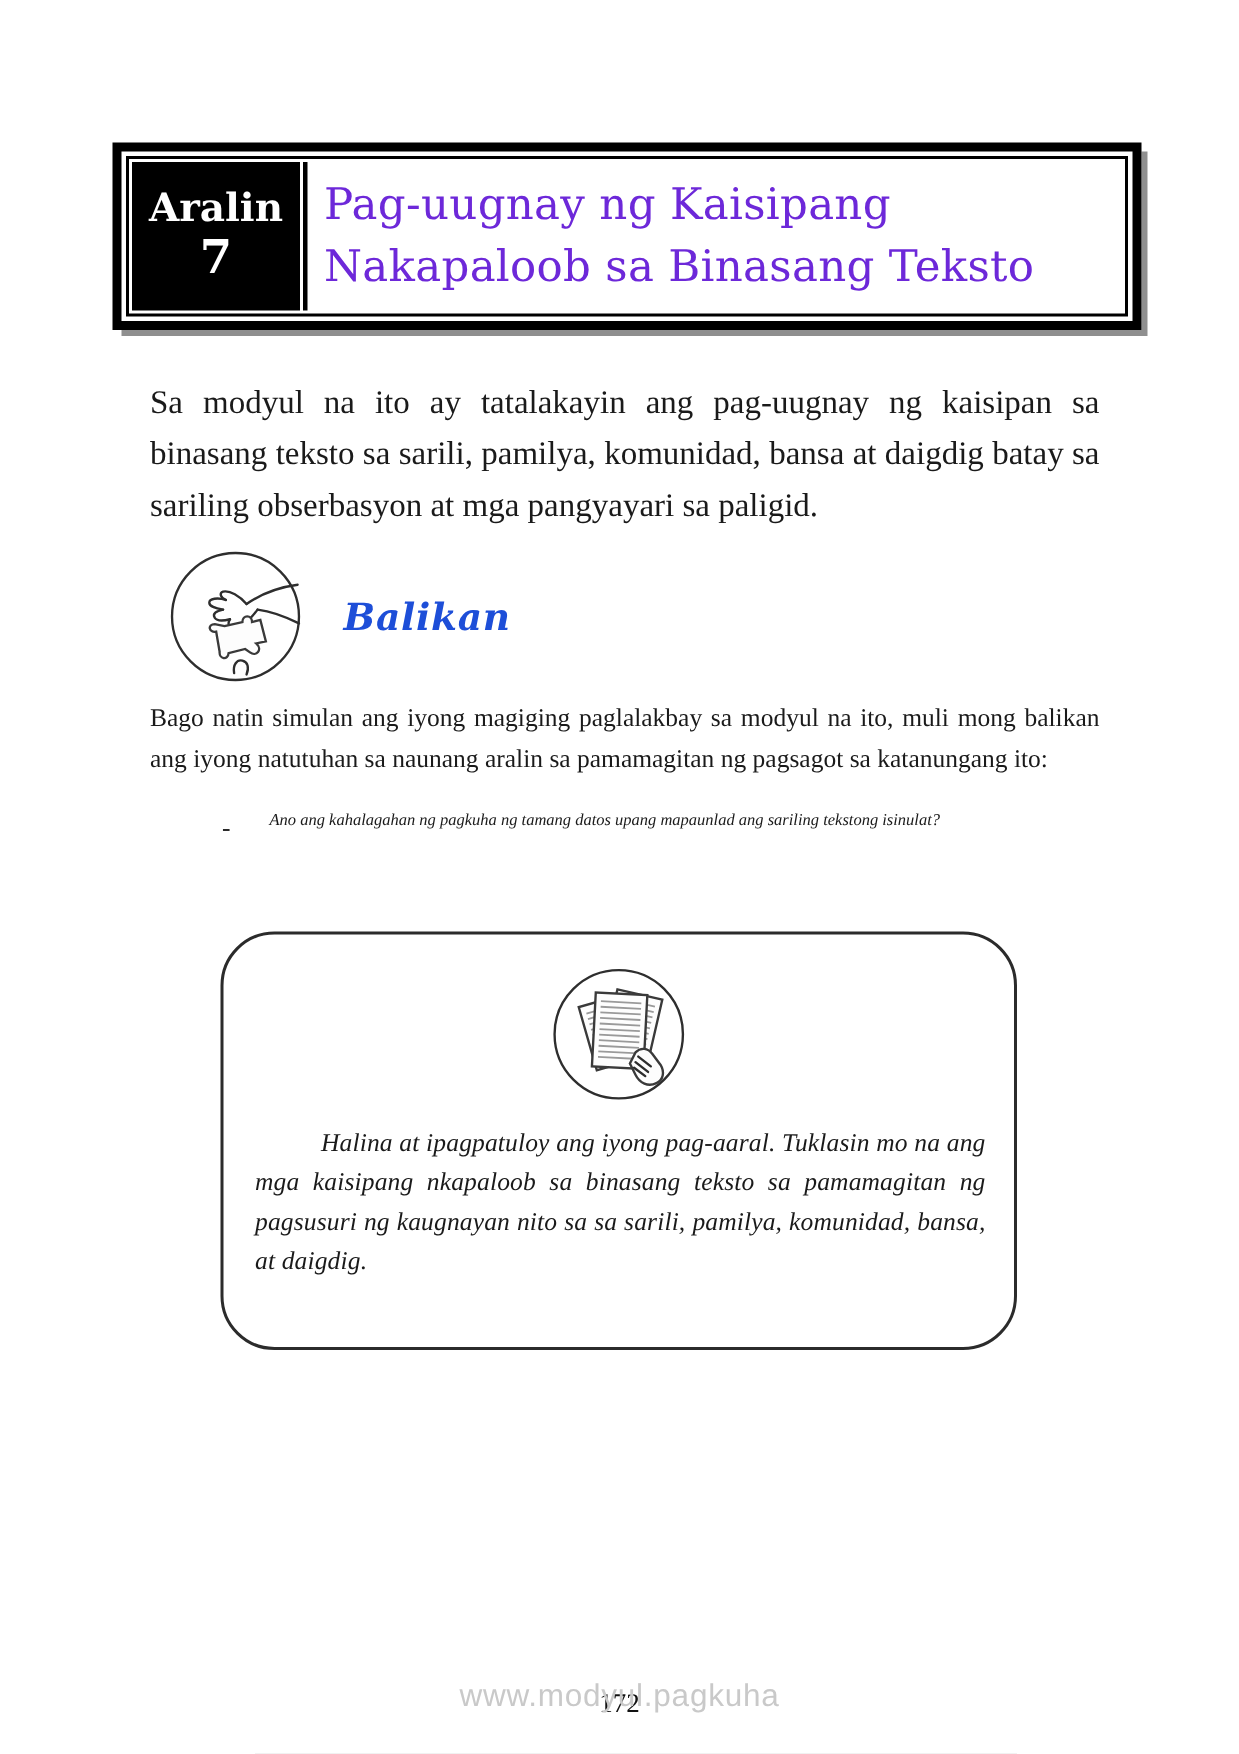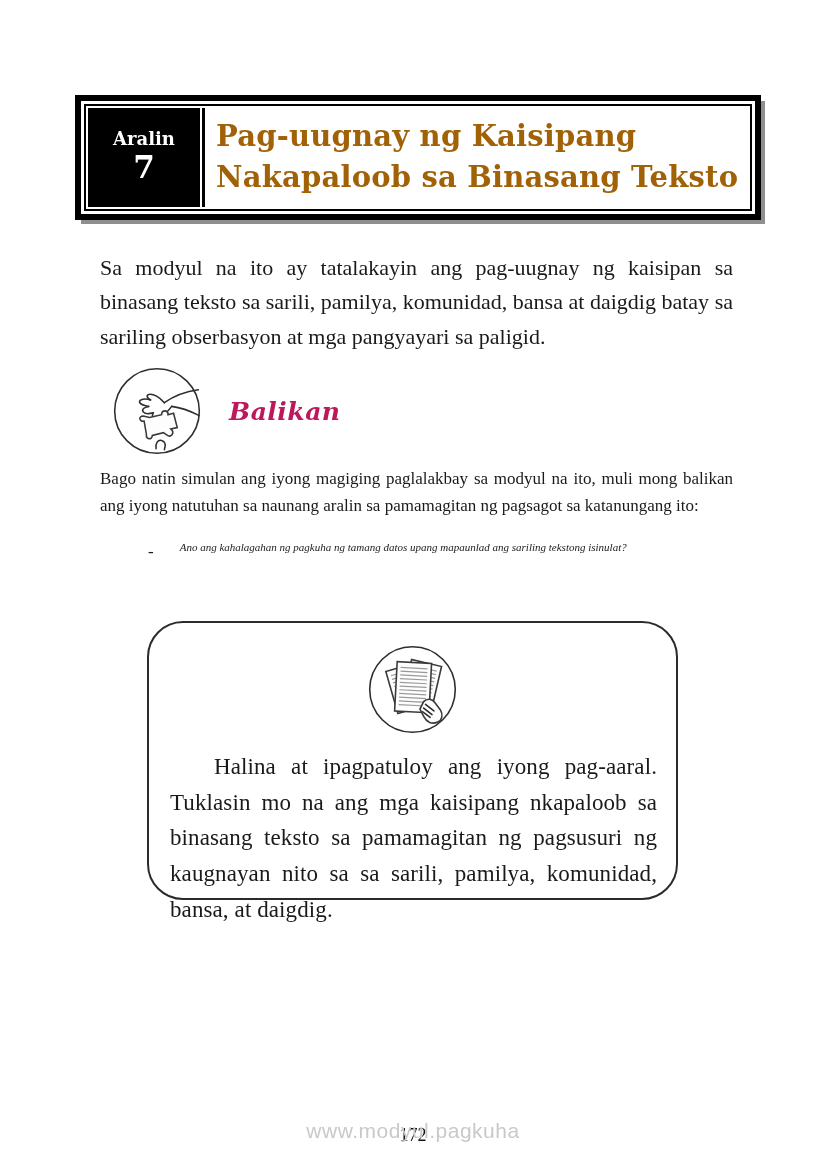--- a/index.html
+++ b/index.html
@@ -36,35 +36,35 @@
     background: #000;
     color: #fff;
     display: flex;
     flex-direction: column;
     align-items: center;
     justify-content: center;
     padding: 6px 2px;
     font-family: "DejaVu Serif", serif;
     font-weight: bold;
   }
-  .aralin-label { font-size: 18px; line-height: 1.15; }
+  .aralin-label { font-size: 26px; line-height: 1.15; }
   .aralin-number { font-size: 31px; line-height: 1.15; }
   .header-divider {
     flex: 0 0 3px;
     background: #000;
     margin: 0 2px;
   }
   .lesson-title {
     flex: 1;
     font-family: "DejaVu Serif", serif;
-    font-weight: bold;
+    font-weight: normal;
     font-size: 29px;
     line-height: 1.43;
     padding: 8px 4px 8px 9px;
-    color: #a16207;
+    color: #6d28d9;
     letter-spacing: 0.2px;
   }
 
   
   .intro-paragraph {
     position: absolute;
     left: 100px; top: 251px;
     width: 633px;
     font-size: 22px;
     line-height: 1.56;
@@ -75,21 +75,21 @@
     left: 111px; top: 365px;
     display: flex;
     align-items: center;
   }
   .icon-circle { width: 92px; height: 92px; display: block; }
   .balikan-heading {
     font-family: "DejaVu Serif", serif;
     font-weight: bold;
     font-style: italic;
     font-size: 25px;
-    color: #be185d;
+    color: #1d4ed8;
     margin-left: 26px;
     letter-spacing: 0.5px;
   }
   .balikan-paragraph {
     position: absolute;
     left: 100px; top: 466px;
     width: 633px;
     font-size: 17px;
     line-height: 1.56;
     text-align: justify;
@@ -121,25 +121,26 @@
     border-radius: 36px;
     background: #fff;
   }
   .callout-icon {
     width: 93px; height: 93px;
     margin: 20px auto 0 auto;
     display: block;
   }
   .callout-text {
     margin: 13px 19px 0 21px;
-    font-size: 23px;
+    font-size: 17px;
     line-height: 1.55;
     text-align: justify;
     text-indent: 44px;
     letter-spacing: 0.1px;
+    font-style: italic;
   }
 
   
   .page-number {
     position: absolute;
     left: 0; top: 1096px;
     width: 100%;
     text-align: center;
     font-size: 18px;
     color: #111;

